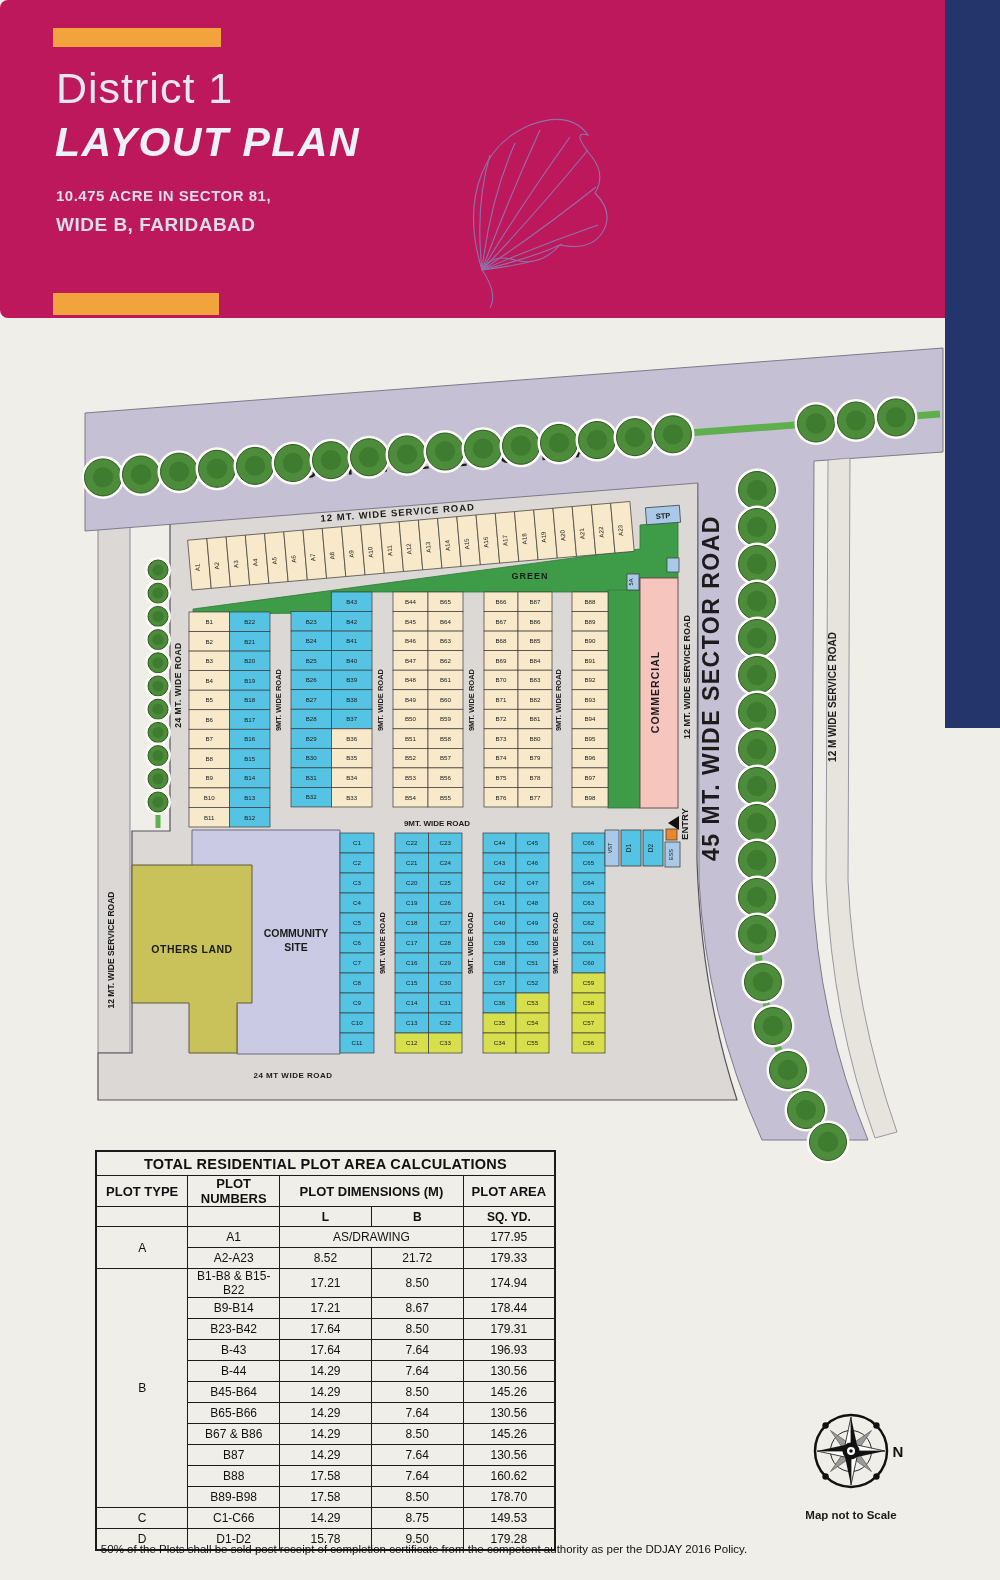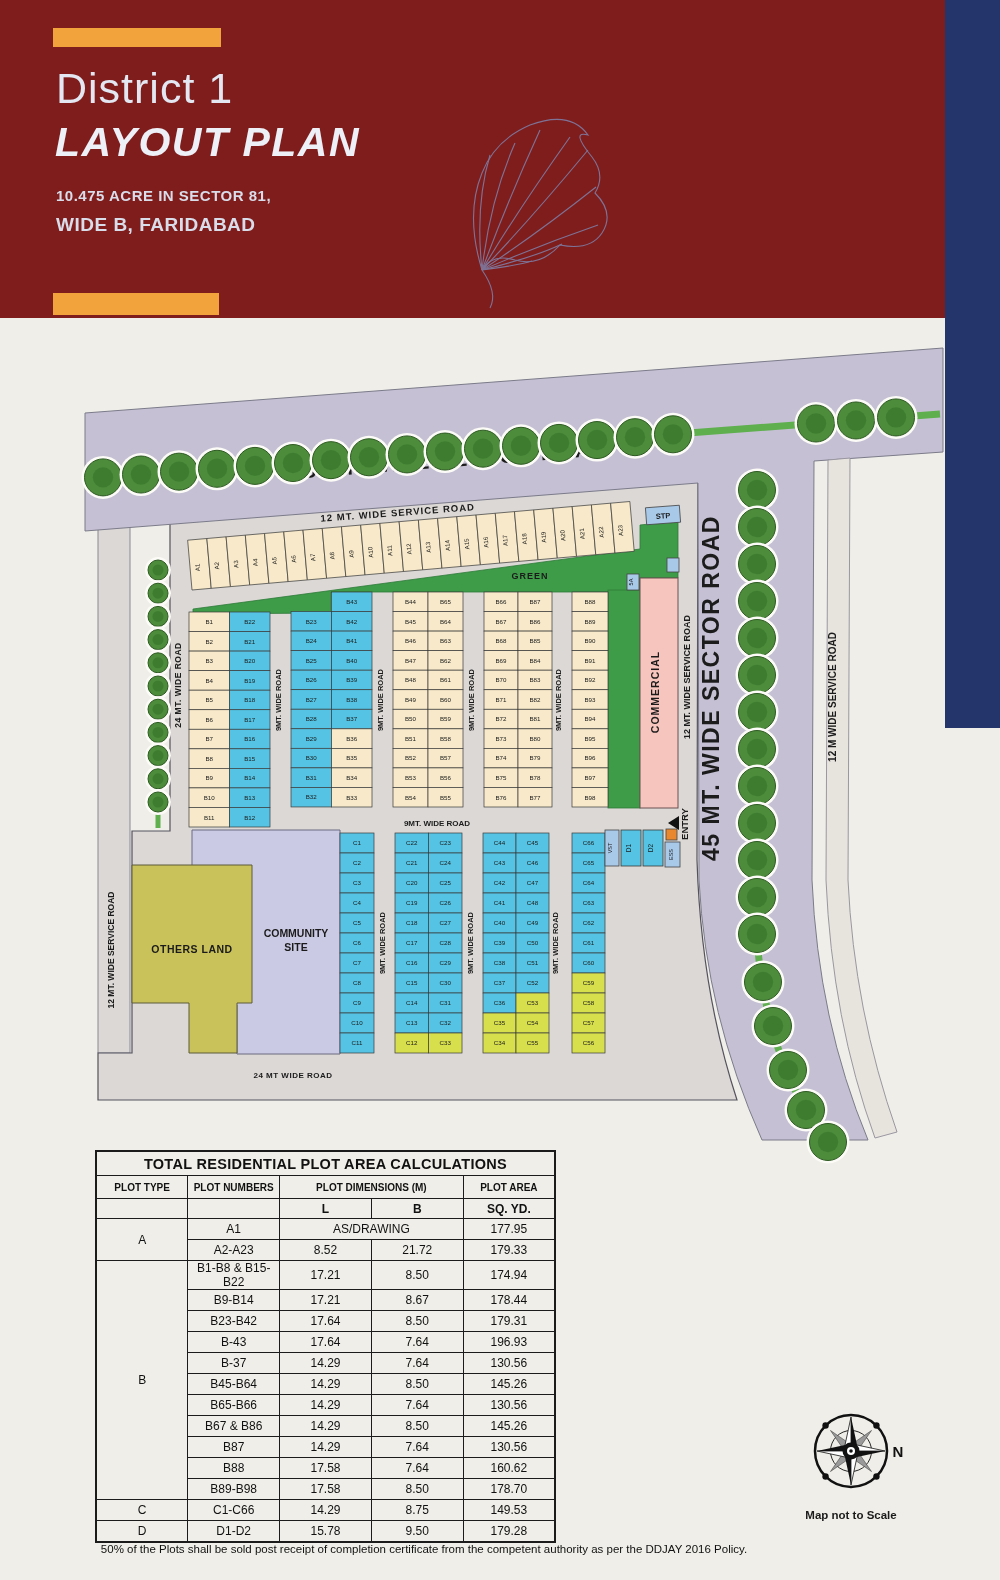--- a/index.html
+++ b/index.html
@@ -1,35 +1,35 @@
 <!DOCTYPE html>
 <html><head>
 <meta charset="utf-8">
 <style>
   html,body{margin:0;padding:0;}
   body{width:1000px;height:1580px;position:relative;background:#EFEEE8;
        font-family:"Liberation Sans",sans-serif;overflow:hidden;}
-  .header{position:absolute;left:0;top:0;width:1000px;height:318px;background:#7f1d1d;}
+  .header{position:absolute;left:0;top:0;width:1000px;height:318px;background:#be185d;border-radius:8px;}
   .side-strip{position:absolute;left:945px;top:0;width:55px;height:728px;background:#24356B;}
   .bar{position:absolute;background:#F2A33C;}
   .bar-top{left:53px;top:28px;width:168px;height:19px;}
   .bar-bottom{left:53px;top:293px;width:166px;height:22px;}
   .title1{position:absolute;left:56px;top:64px;font-size:43px;font-weight:400;color:#E3E7F1;letter-spacing:1px;}
   .title2{position:absolute;left:55px;top:119px;font-size:41px;font-weight:bold;color:#EEF0F7;letter-spacing:1.5px;font-style:italic;}
   .sub1{position:absolute;left:56px;top:187px;font-size:15px;font-weight:600;color:#D9DDEA;letter-spacing:.5px;}
   .sub2{position:absolute;left:56px;top:214px;font-size:19px;font-weight:600;color:#D9DDEA;letter-spacing:.5px;}
   .ginkgo{position:absolute;left:420px;top:95px;}
   #map-svg{position:absolute;left:0;top:0;}
   .tablewrap{position:absolute;left:95px;top:1150px;}
   table.calc{border-collapse:collapse;width:461px;table-layout:fixed;border:2px solid #1b1b1b;
              font-family:"Liberation Sans",sans-serif;color:#111;background:transparent;}
   table.calc td{border:1px solid #1b1b1b;text-align:center;vertical-align:middle;
                 height:20px;font-size:12px;padding:0 2px;}
   table.calc td.title{height:23px;font-size:14.5px;font-weight:bold;letter-spacing:.3px;}
-  table.calc td.hd{height:22px;font-size:10px;font-weight:bold;}
+  table.calc td.hd{height:22px;font-size:13px;font-weight:bold;}
   table.calc td.sub{height:19px;font-size:12px;font-weight:bold;}
   .footnote{position:absolute;left:0;top:1543px;width:848px;text-align:center;
             font-size:11.5px;color:#111;}
 </style>
 </head>
 <body>
 
 <div class="header">
   <div class="bar bar-top"></div>
   <div class="title1">District 1</div>
@@ -705,21 +705,21 @@
           <td>8.50</td>
           <td>179.31</td>
         </tr>
         <tr>
           <td>B-43</td>
           <td>17.64</td>
           <td>7.64</td>
           <td>196.93</td>
         </tr>
         <tr>
-          <td>B-37</td>
+          <td>B-44</td>
           <td>14.29</td>
           <td>7.64</td>
           <td>130.56</td>
         </tr>
         <tr>
           <td>B45-B64</td>
           <td>14.29</td>
           <td>8.50</td>
           <td>145.26</td>
         </tr>

